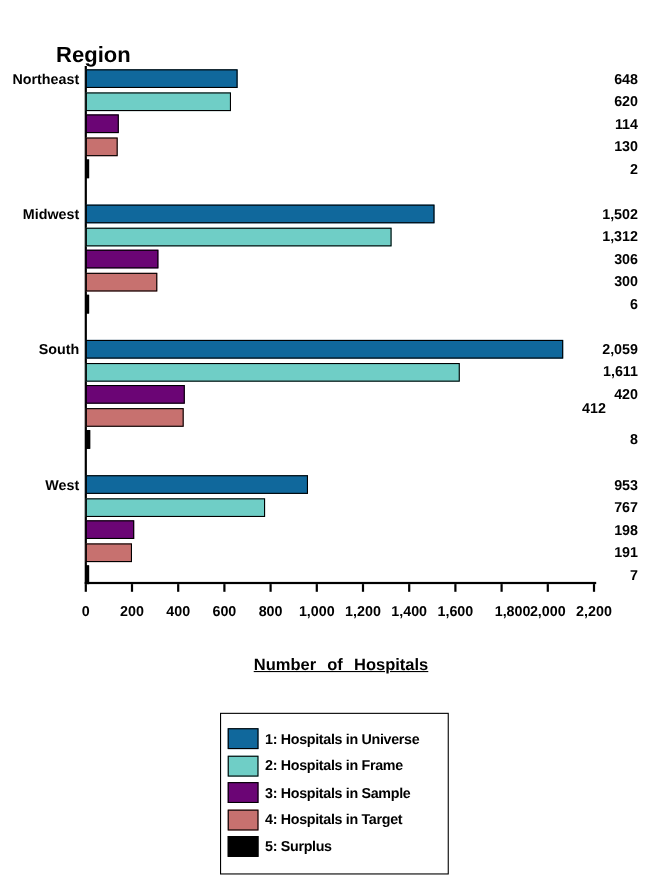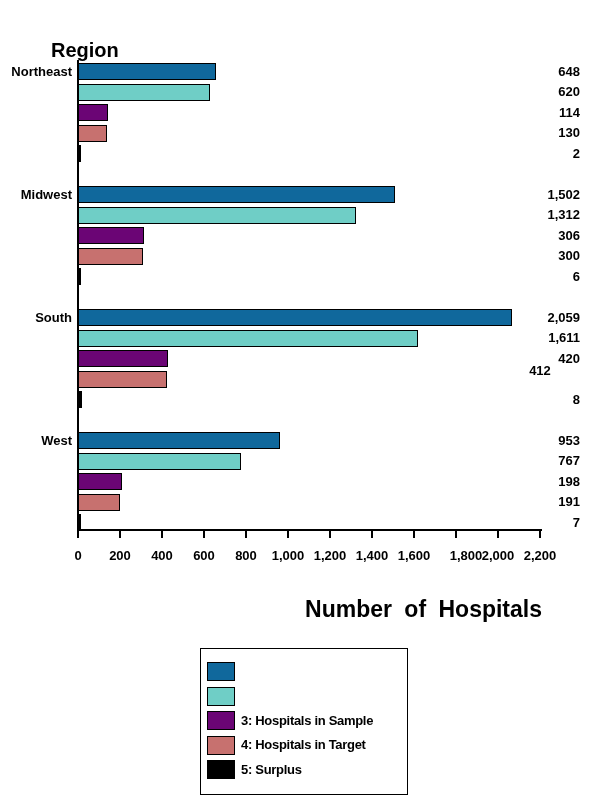--- a/index.html
+++ b/index.html
@@ -9,21 +9,21 @@
     overflow:hidden;
   }
   .abs{position:absolute;}
   .region-title{left:7px;top:39px;font-size:20px;letter-spacing:0px;margin-left:44px;}
   .axis-line{background:#000;}
   .tick{background:#000;}
   .cat-label{font-size:13px;line-height:16px;height:16px;text-align:right;width:72px;left:0;}
   .val-label{font-size:13px;line-height:16px;height:16px;text-align:right;width:80px;left:500px;}
   .tick-label{font-size:13px;line-height:16px;height:16px;text-align:center;width:60px;top:548px;}
   .bar{height:15px;border:1px solid #000;left:78px;}
-  .xlabel{left:78px;top:596px;width:464px;text-align:right;font-size:23px;word-spacing:6px;}
+  .xlabel{left:78px;top:596px;width:464px;text-align:center;font-size:15px;word-spacing:6px;text-decoration:underline;}
   .legend{left:200px;top:648px;width:206px;height:145px;border:1px solid #000;background:#fff;}
   .legend-swatch{left:6px;width:28px;height:19px;border:1px solid #000;box-sizing:border-box;}
   .legend-label{left:40px;font-size:13px;line-height:16px;height:16px;letter-spacing:-0.3px;white-space:nowrap;}
 </style>
 </head>
 <body>
 
 <div class="figure">
   <div class="abs region-title">Region</div>
   <div class="abs" id="plot" style="left:0;top:0;width:606px;height:580px;">
@@ -94,21 +94,23 @@
       <div class="abs bar" style="top: 473px; width: 41.58px; background: rgb(107, 5, 117);"></div>
       <div class="abs val-label" style="top: 473.5px;">198</div>
       <div class="abs bar" style="top: 493.5px; width: 40.11px; background: rgb(199, 113, 111);"></div>
       <div class="abs val-label" style="top: 494px;">191</div>
       <div class="abs bar" style="top: 514px; width: 1.47px; background: rgb(0, 0, 0);"></div>
       <div class="abs val-label" style="top: 514.5px;">7</div>
     </div>
   <div class="abs xlabel">Number of Hospitals</div>
   <div class="abs legend" id="legend">
       <div class="abs legend-swatch" style="top: 13px; background: rgb(16, 104, 156);"></div>
+      <div class="abs legend-label" style="top: 14.5px;">1: Hospitals in Universe</div>
       <div class="abs legend-swatch" style="top: 37.5px; background: rgb(111, 206, 198);"></div>
+      <div class="abs legend-label" style="top: 39px;">2: Hospitals in Frame</div>
       <div class="abs legend-swatch" style="top: 62px; background: rgb(107, 5, 117);"></div>
       <div class="abs legend-label" style="top: 63.5px;">3: Hospitals in Sample</div>
       <div class="abs legend-swatch" style="top: 86.5px; background: rgb(199, 113, 111);"></div>
       <div class="abs legend-label" style="top: 88px; text-align: right;">4: Hospitals in Target</div>
       <div class="abs legend-swatch" style="top: 111px; background: rgb(0, 0, 0);"></div>
       <div class="abs legend-label" style="top: 112.5px;">5: Surplus</div>
     </div>
 </div>
 
 </body></html>

